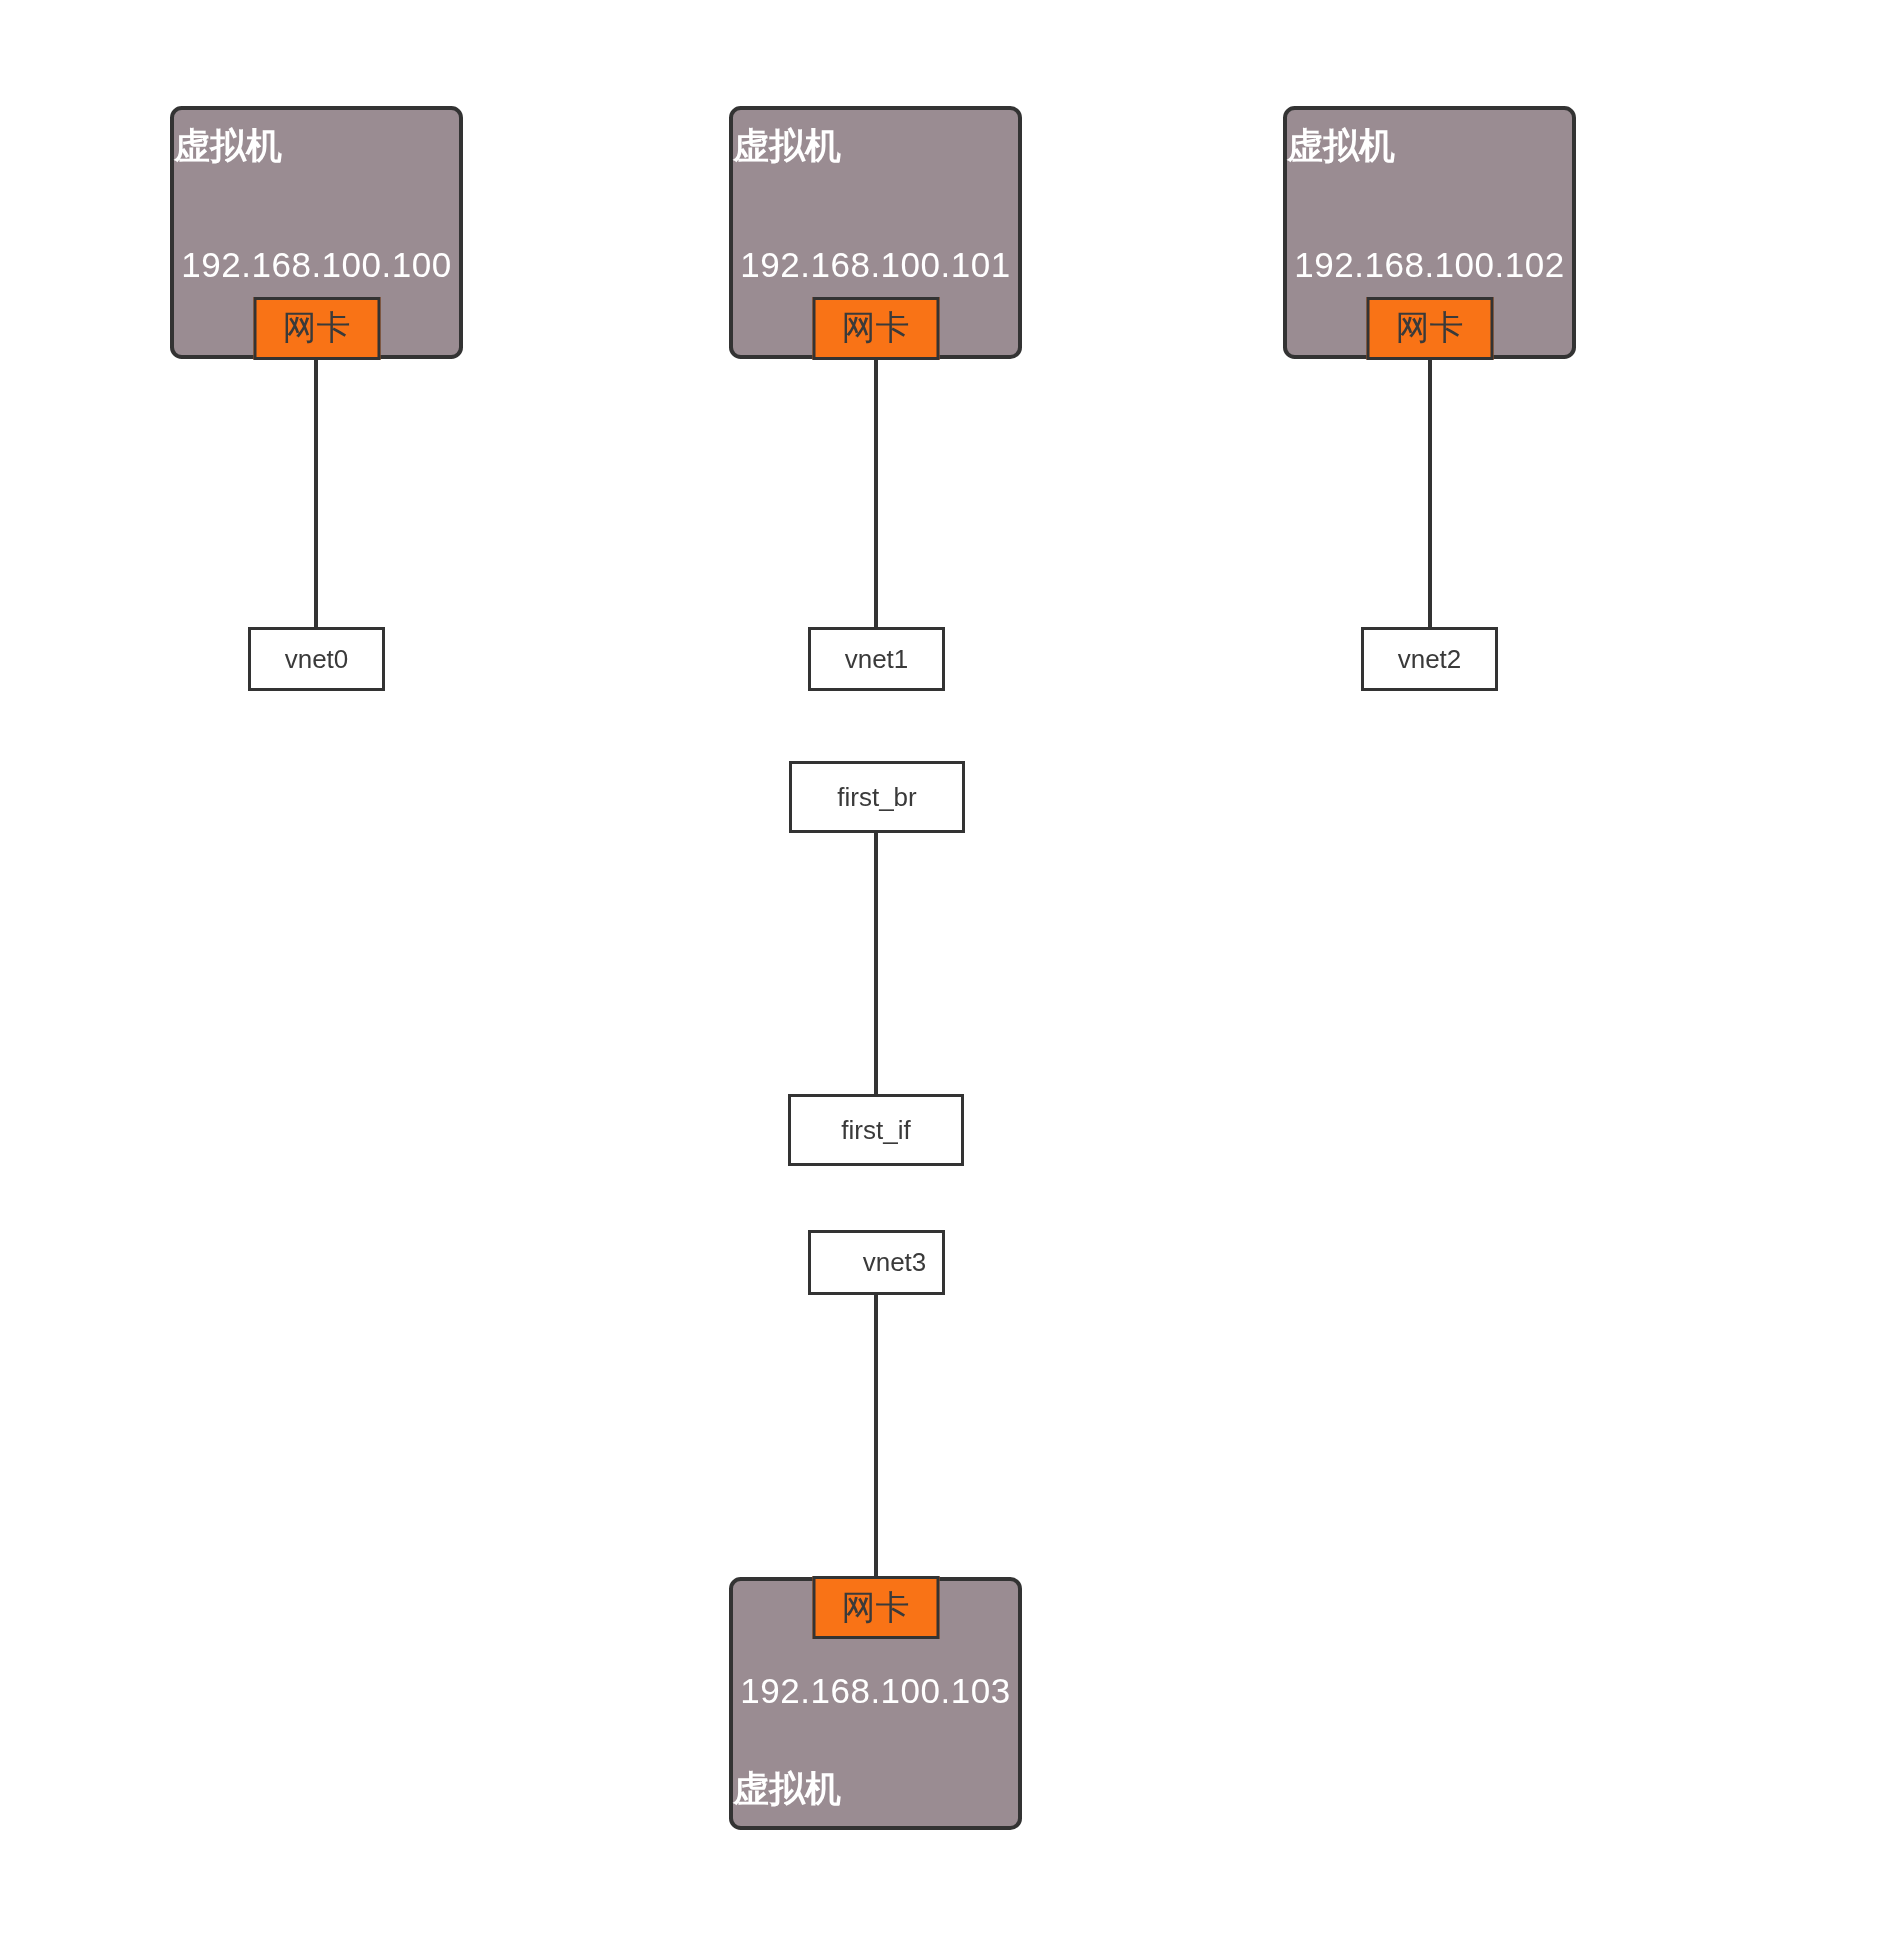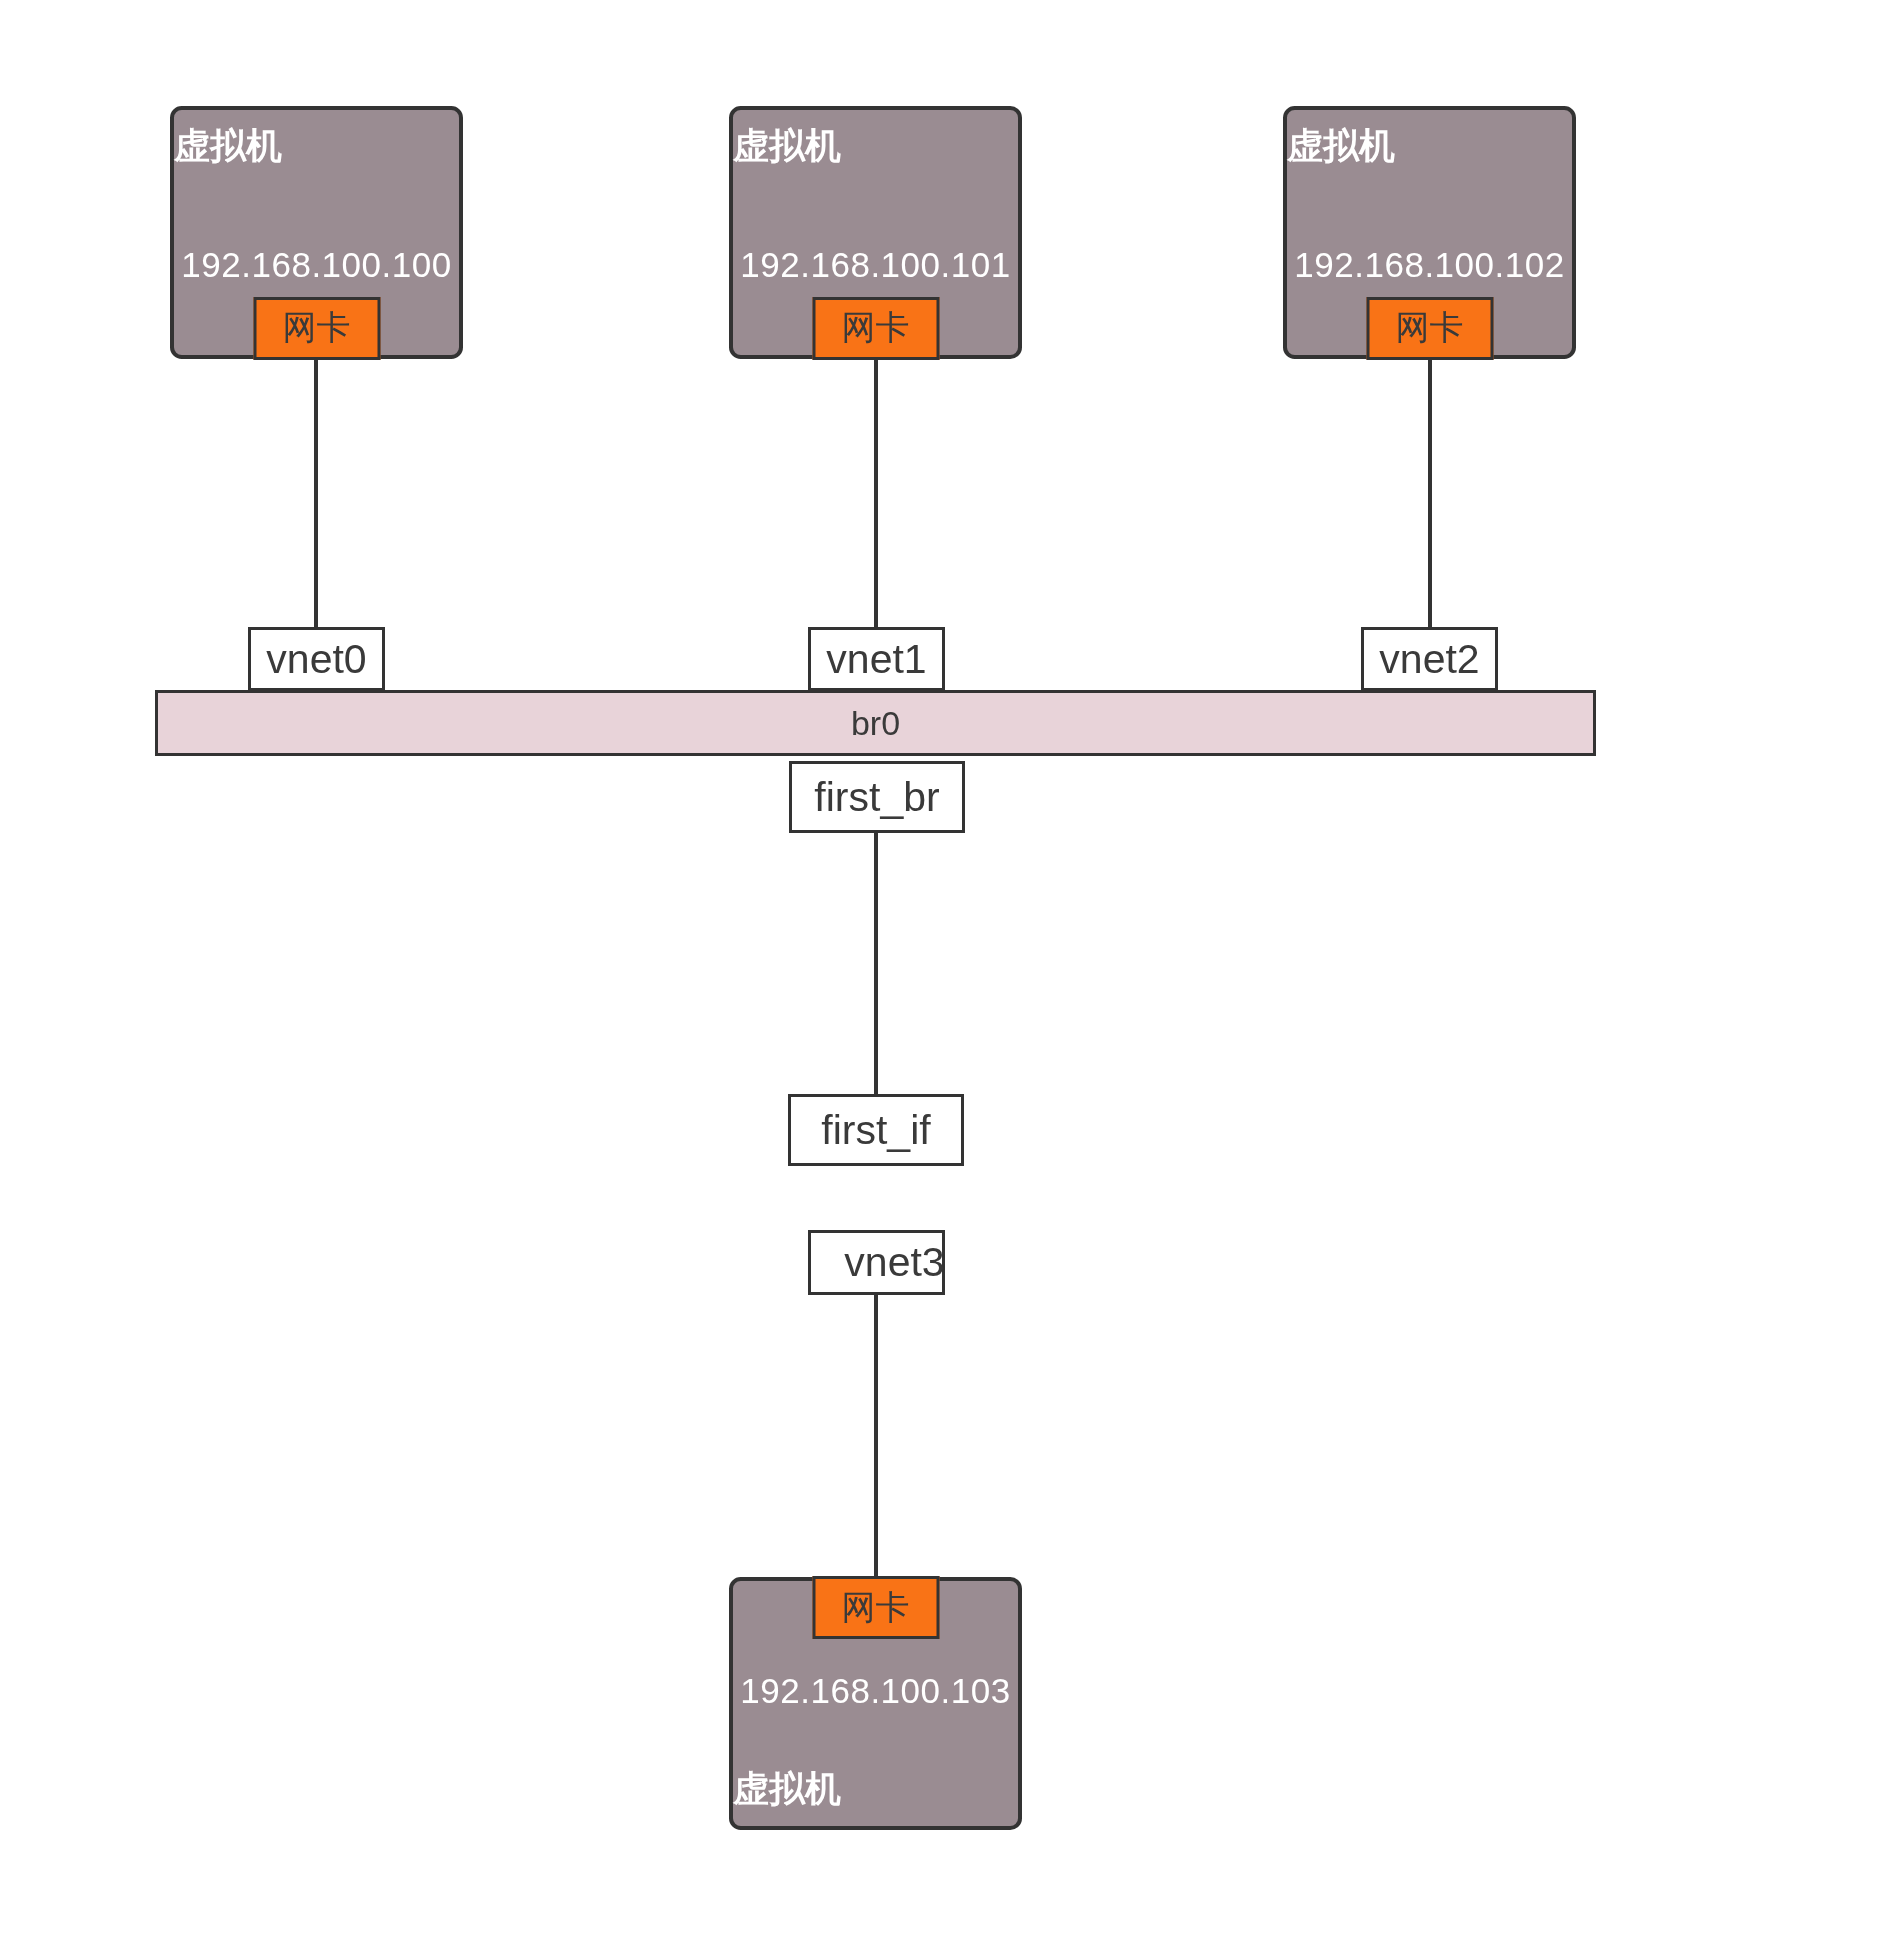--- a/index.html
+++ b/index.html
@@ -66,21 +66,21 @@
     z-index:2;
   }
   #br0{top:690px}
   #br1{top:1165px}
   
   .port{
     position:absolute;
     background:#ffffff;border:3.9px solid var(--line);
     box-sizing:border-box;
     display:flex;align-items:center;justify-content:center;
-    font-size:41px;color:var(--text-dark);
+    font-size:26px;color:var(--text-dark);
     z-index:3;
   }
   #vnet0{left:248px;top:627px;width:137px;height:64px;}
   #vnet1{left:808px;top:627px;width:137px;height:64px;}
   #vnet2{left:1361px;top:627px;width:137px;height:64px;}
   #first_br{left:789px;top:754px;width:176px;height:72px;margin-top:7px;}
   #first_if{left:788px;top:1094px;width:176px;height:72px;}
   #vnet3{left:808px;top:1230px;width:137px;height:65px;padding-left:36px;}
   
   .vline{
@@ -118,21 +118,20 @@
   <div class="vm" id="vm3">
     <div class="vm-title at-top">虚拟机</div>
     <div class="vm-ip upper">192.168.100.102</div>
     <div class="nic at-bottom">网卡</div>
   </div>
 
   <div class="port" id="vnet0">vnet0</div>
   <div class="port" id="vnet1">vnet1</div>
   <div class="port" id="vnet2">vnet2</div>
 
-  <div class="bridge" id="br0">br0</div>
   <div class="port" id="first_br">first_br</div>
 
   <div class="port" id="first_if">first_if</div>
   <div class="port" id="vnet3">vnet3</div>
 
   <div class="vm" id="vm4">
     <div class="nic at-top">网卡</div>
     <div class="vm-ip lower">192.168.100.103</div>
     <div class="vm-title at-bottom">虚拟机</div>
   </div>

